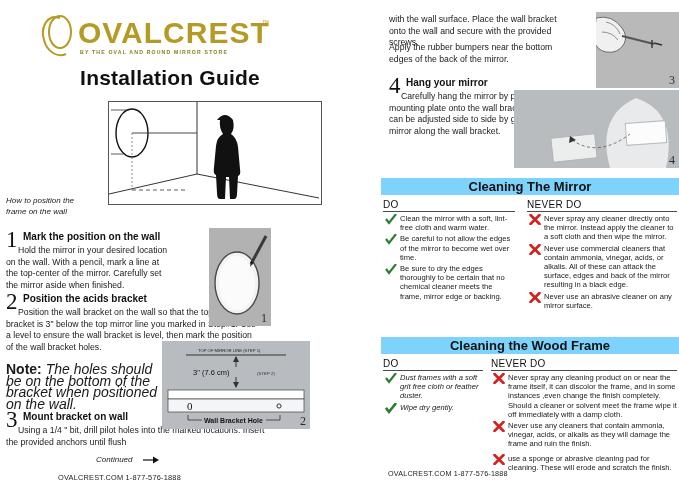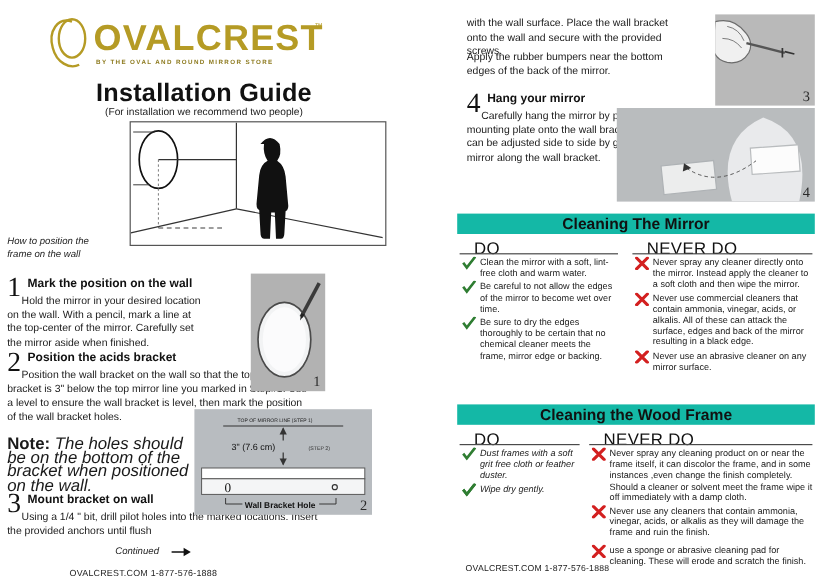--- a/index.html
+++ b/index.html
@@ -82,26 +82,26 @@
   #panel2{left:162px;top:341px;width:148px;height:88px;background:#b8bcc0;}
 
   .rtext{position:absolute;width:178px;font-size:8.7px;line-height:11.6px;color:#1a1a1a;}
 
   #panel3{left:596px;top:12px;width:83px;height:76px;background:#b9b9b9;}
   #panel4{left:514px;top:90px;width:165px;height:78px;background:#b9bcbe;}
 
   
   .sec{position:absolute;left:381px;width:298px;}
   .sec-head{
-    background:#14b8a6;height:17px;width:100%;
+    background:#7dd3fc;height:17px;width:100%;
     display:flex;align-items:center;justify-content:center;
     font-size:13px;font-weight:bold;color:#111;
   }
   .colhead{position:relative;height:15px;margin-top:4px;}
-  .colhead .lbl{position:absolute;top:0;font-size:14px;color:#111;letter-spacing:0.3px;margin-left:12px;}
+  .colhead .lbl{position:absolute;top:0;font-size:10px;color:#111;letter-spacing:0.3px;}
   .rule{position:absolute;height:1px;background:#4a4a4a;top:12px;}
   .cols{position:relative;}
   .col{position:absolute;top:0;}
   .item{position:relative;padding-left:15px;margin-bottom:2px;
         font-size:7.6px;line-height:9.2px;color:#1a1a1a;}
   .ico{position:absolute;left:0;top:0px;width:12px;height:11px;}
   .footer-right{
     position:absolute;left:388px;top:469px;font-size:7.2px;color:#222;letter-spacing:0.2px;
   }
 </style>
@@ -116,21 +116,20 @@
       <svg class="logo-mark" viewBox="0 0 46 44">
         <ellipse cx="22" cy="18" rx="11" ry="16" fill="none" stroke="#b59b25" stroke-width="2"></ellipse>
         <path d="M22 4 C10 0 2 12 6 26 C9 38 20 44 28 40" fill="none" stroke="#b59b25" stroke-width="2"></path>
       </svg>
       <div class="logo-word">OVALCREST</div>
       <div class="logo-tm">™</div>
       <div class="logo-tag">BY THE OVAL AND ROUND MIRROR STORE</div>
     </div>
 
     <div class="guide-title">Installation Guide</div>
-    <div class="guide-sub">(For installation we recommend two people)</div>
 
     <div class="room-box">
       <svg width="210" height="100" viewBox="0 0 210 100">
         <line x1="88" y1="0" x2="88" y2="72" stroke="#333" stroke-width="1"></line>
         <line x1="0" y1="92" x2="88" y2="72" stroke="#333" stroke-width="1"></line>
         <line x1="88" y1="72" x2="210" y2="96" stroke="#333" stroke-width="1"></line>
         <ellipse cx="23" cy="31" rx="16" ry="24" fill="none" stroke="#111" stroke-width="1.4"></ellipse>
         <line x1="23" y1="31" x2="88" y2="31" stroke="#333" stroke-width="0.9"></line>
         <line x1="23" y1="31" x2="23" y2="88" stroke="#777" stroke-width="0.8" stroke-dasharray="2,2"></line>
         <line x1="23" y1="88" x2="78" y2="88" stroke="#333" stroke-width="0.8" stroke-dasharray="4,3"></line>

